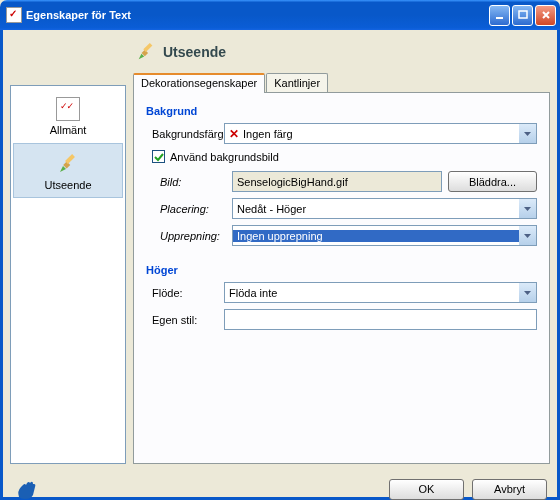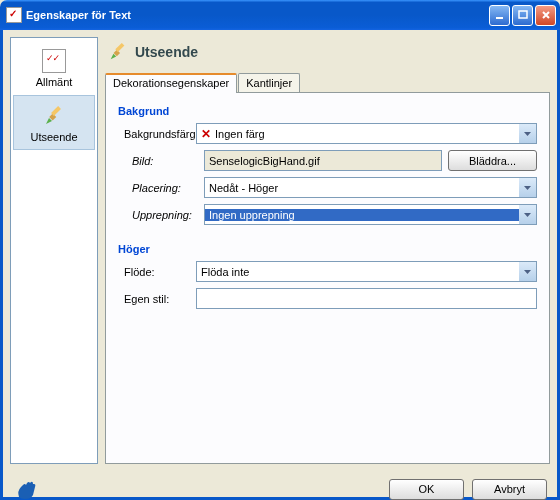--- a/index.html
+++ b/index.html
@@ -11,21 +11,21 @@
 .titlebar .title-icon::after { content: "✓"; color: #c00; font-size: 10px; position: absolute; left: 2px; top: 0; }
 .titlebar .winbtns { display: flex; gap: 2px; }
 .winbtn { width: 21px; height: 21px; border-radius: 3px; border: 1px solid #fff; display: flex; align-items: center; justify-content: center; color: #fff; font-weight: bold; font-size: 12px; }
 .winbtn.min, .winbtn.max { background: linear-gradient(to bottom, #85b8f4, #2d6bd0); }
 .winbtn.close { background: linear-gradient(to bottom, #f49b84, #d04727); }
 
 .frame { border: 3px solid #0858c9; border-top: none; height: 470px; background: #ece9d8; display: flex; flex-direction: column; }
 
 .content { flex: 1; display: flex; padding: 7px; gap: 7px; }
 
-.sidebar { width: 88px; background: #fff; border: 1px solid #7e9db9; padding: 2px; }
+.sidebar { width: 116px; background: #fff; border: 1px solid #7e9db9; padding: 2px; margin-top: 48px; }
 .sb-item { text-align: center; padding: 8px 2px 6px; cursor: pointer; border: 1px solid transparent; }
 .sb-item.active { background: #d5e4f1; border: 1px solid #a8c4dd; }
 .sb-item .ico { width: 24px; height: 24px; margin: 0 auto 3px; }
 .sb-item .lbl { color: #000; }
 
 .ico-general { background: #fff; border: 1px solid #999; position: relative; }
 .ico-general::after { content: "✓✓"; position: absolute; left: 3px; top: 3px; font-size: 9px; color: #c00; letter-spacing: -1px; }
 .ico-brush { position: relative; }
 .ico-brush svg { width: 100%; height: 100%; }
 
@@ -145,20 +145,28 @@
                   </div>
                 <div class="drop">
                     <svg viewBox="0 0 7 4">
                       <path d="M0 0 L3.5 4 L7 0" fill="#4d6185"></path>
                     </svg>
                   </div>
               </div>
             </div>
           </div>
 
+          <div class="chkrow">
+            <div class="chk">
+                <svg viewBox="0 0 10 10">
+                  <path d="M1 5 L4 8 L9 2" stroke="#21a121" stroke-width="2" fill="none"></path>
+                </svg>
+              </div>
+            <span>Använd bakgrundsbild</span>
+          </div>
 
           <div class="row indent">
             <div class="lbl">Bild:</div>
             <div class="ctrl">
               <div class="textbox ro">
                   <span>SenselogicBigHand.gif</span>
                 </div>
               <button class="btn"><span>Bläddra...</span></button>
             </div>
           </div>

